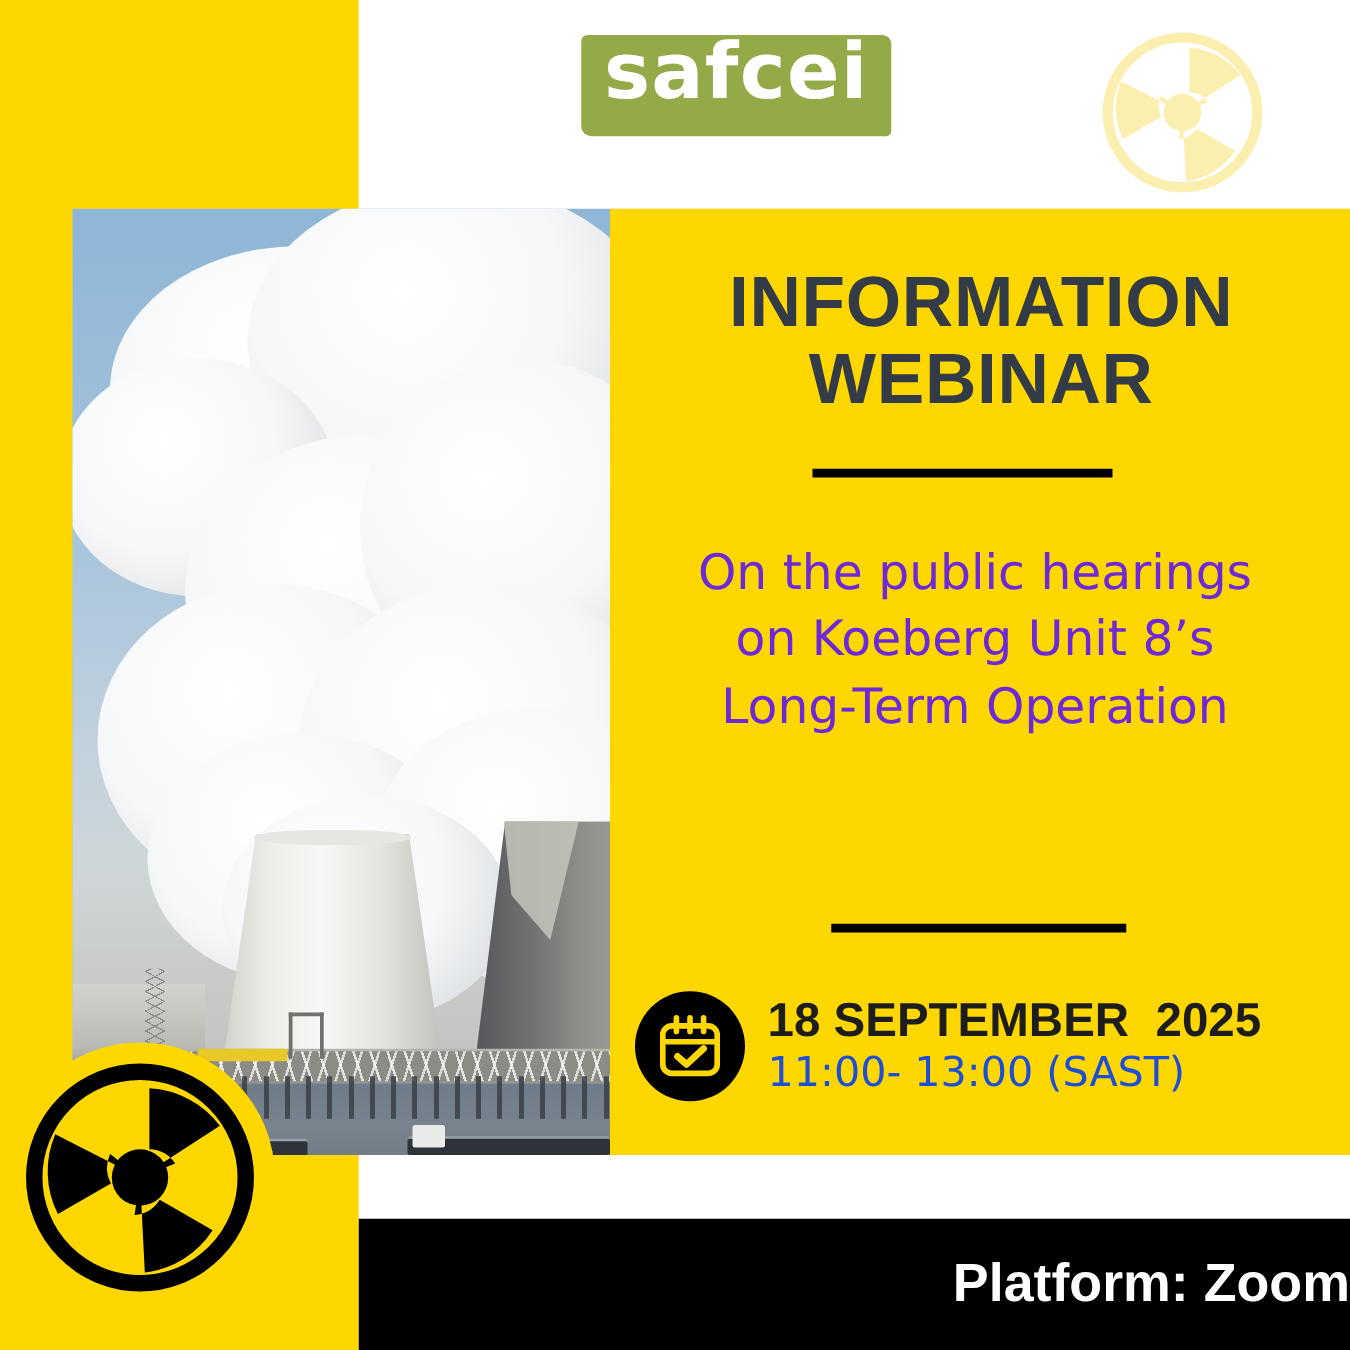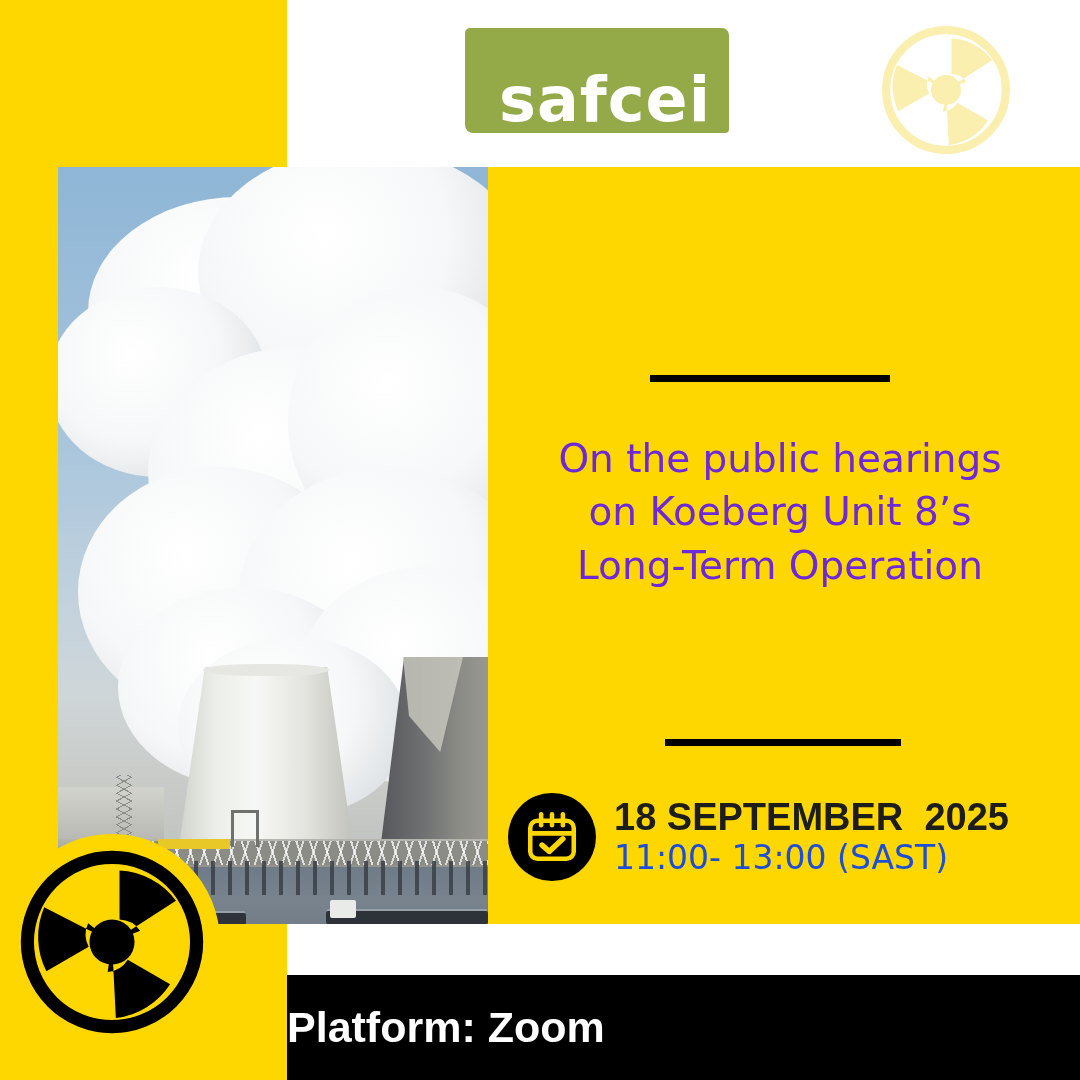--- a/index.html
+++ b/index.html
@@ -21,24 +21,24 @@
     position:absolute;left:488px;top:167px;width:592px;height:757px;
     background:var(--yellow);
   }
   .black-bar{
     position:absolute;left:287px;top:975px;width:793px;height:105px;
     background:var(--black);
   }
 
   
   .logo{
-    position:absolute;left:465px;top:28px;width:248px;height:105px;
+    position:absolute;left:465px;top:28px;width:248px;height:81px;
     background:var(--green);
     border-radius:5px 7px 4px 8px;
-    display:flex;align-items:flex-end;justify-content:center;padding-left:16px;
+    display:flex;align-items:flex-start;justify-content:center;
   }
   .logo-text{
     color:#ffffff;
     font-family:"DejaVu Sans",sans-serif;
     font-size:62px;font-weight:700;letter-spacing:1px;
     line-height:1;
     transform:translateY(-2px);
   }
 
   .rad-top{
@@ -183,21 +183,21 @@
     white-space:pre;
   }
   .date-time{
     font-family:"DejaVu Sans",sans-serif;
     font-size:33px;color:#1d4ed8;line-height:1.2;
   }
 
   
   .platform{
     position:absolute;left:287px;top:975px;width:793px;height:105px;
-    display:flex;align-items:center;justify-content:flex-start;
+    display:flex;align-items:center;justify-content:flex-end;
     color:#ffffff;white-space:pre;border-radius:13px;
   }
   .platform b{
     font-family:"Liberation Sans",sans-serif;
     font-weight:700;font-size:43px;
   }
   .platform span.reg{
     font-family:"Liberation Sans",sans-serif;
     font-weight:400;font-size:43px;
   }
@@ -265,20 +265,24 @@
     <div class="rad-bottom-bg"></div>
     <svg viewBox="0 0 100 100" style="position:relative;width:188px;height:188px;">
       <circle cx="50" cy="50" r="45" fill="none" stroke="#000000" stroke-width="7"></circle>
       <circle cx="50" cy="50" r="12" fill="#000000"></circle>
       <path d="M50 50 L28 16 A40 40 0 0 0 12 46 L38 46 A14 14 0 0 1 44 35 Z" fill="#000000" transform="rotate(-30 50 50)"></path>
       <path d="M50 50 L28 16 A40 40 0 0 0 12 46 L38 46 A14 14 0 0 1 44 35 Z" fill="#000000" transform="rotate(90 50 50)"></path>
       <path d="M50 50 L28 16 A40 40 0 0 0 12 46 L38 46 A14 14 0 0 1 44 35 Z" fill="#000000" transform="rotate(210 50 50)"></path>
     </svg>
   </div>
 
+  <div class="title">
+    <div>INFORMATION</div>
+    <div>WEBINAR</div>
+  </div>
 
   <div class="rule rule-top"></div>
 
   <div class="body-copy">
     <div>On the public hearings</div>
     <div>on Koeberg Unit 8’s</div>
     <div>Long-Term Operation</div>
   </div>
 
   <div class="rule rule-bottom"></div>

